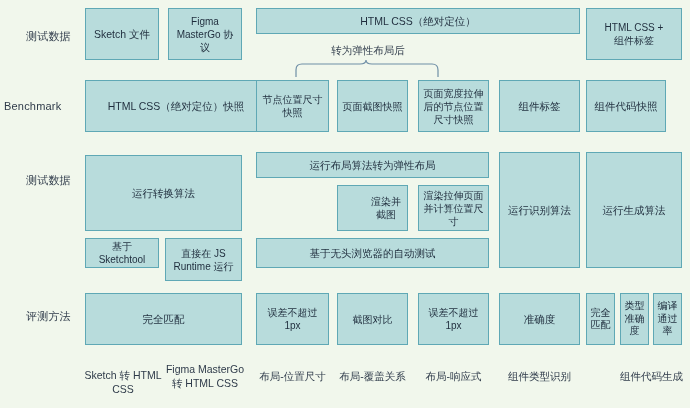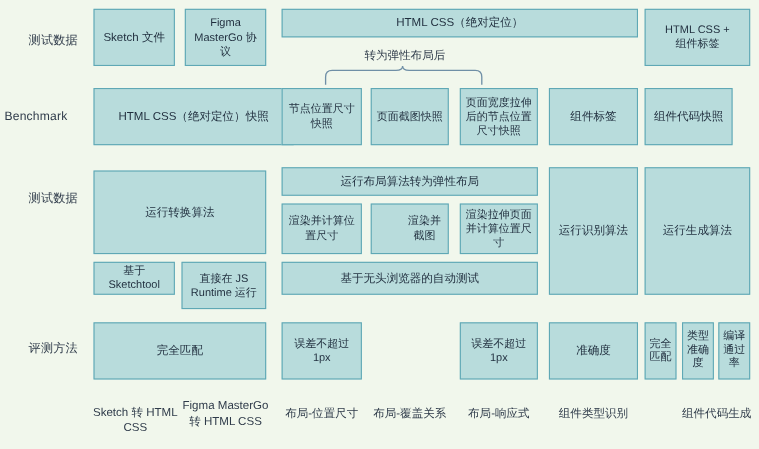--- a/index.html
+++ b/index.html
@@ -96,30 +96,30 @@
   <div class="box narrow" style="left:337px; top:80px; width:71px; height:52px;">页面截图快照</div>
   <div class="box narrow" style="left:418px; top:80px; width:71px; height:52px;">页面宽度拉伸后的节点位置尺寸快照</div>
   <div class="box" style="left:499px; top:80px; width:81px; height:52px;">组件标签</div>
   <div class="box" style="left:586px; top:80px; width:80px; height:52px;">组件代码快照</div>
 
   <div class="box" style="left:85px; top:155px; width:157px; height:76px;">运行转换算法</div>
   <div class="box narrow" style="left:85px; top:238px; width:74px; height:30px;">基于 Sketchtool</div>
   <div class="box narrow" style="left:165px; top:238px; width:77px; height:43px;">直接在 JS Runtime 运行</div>
 
   <div class="box" style="left:256px; top:152px; width:233px; height:26px;">运行布局算法转为弹性布局</div>
-  <div class="box narrow" style="left:256px; top:185px; width:73px; height:46px;">渲染并计算位置尺寸</div>
   <div class="box narrow" style="left:337px; top:185px; width:71px; height:46px;padding-left:30px;">渲染并截图</div>
   <div class="box narrow" style="left:418px; top:185px; width:71px; height:46px;">渲染拉伸页面并计算位置尺寸</div>
   <div class="box" style="left:256px; top:238px; width:233px; height:30px;">基于无头浏览器的自动测试</div>
 
   <div class="box" style="left:499px; top:152px; width:81px; height:116px;">运行识别算法</div>
   <div class="box" style="left:586px; top:152px; width:96px; height:116px;">运行生成算法</div>
 
   <div class="box" style="left:85px; top:293px; width:157px; height:52px;">完全匹配</div>
   <div class="box narrow" style="left:256px; top:293px; width:73px; height:52px;">误差不超过 1px</div>
+  <div class="box narrow" style="left:337px; top:293px; width:71px; height:52px;">截图对比</div>
   <div class="box narrow" style="left:418px; top:293px; width:71px; height:52px;">误差不超过 1px</div>
   <div class="box" style="left:499px; top:293px; width:81px; height:52px;">准确度</div>
   <div class="box tiny" style="left:586px; top:293px; width:29px; height:52px;">完全匹配</div>
   <div class="box tiny" style="left:620px; top:293px; width:29px; height:52px;">类型准确度</div>
   <div class="box tiny" style="left:653px; top:293px; width:29px; height:52px;text-align:center;">编译通过率</div>
 
   <div class="col-label" style="left:83px; top:368px; width:80px;">Sketch 转 HTML CSS</div>
   <div class="col-label" style="left:165px; top:362px; width:80px;">Figma MasterGo 转 HTML CSS</div>
   <div class="col-label" style="left:254px; top:369px; width:77px;">布局-位置尺寸</div>
   <div class="col-label" style="left:334px; top:369px; width:77px;">布局-覆盖关系</div>

